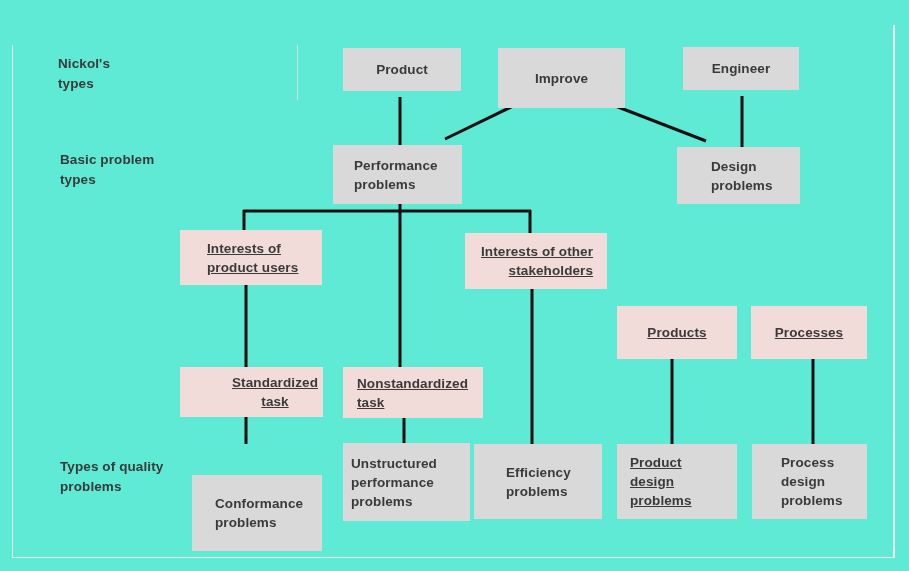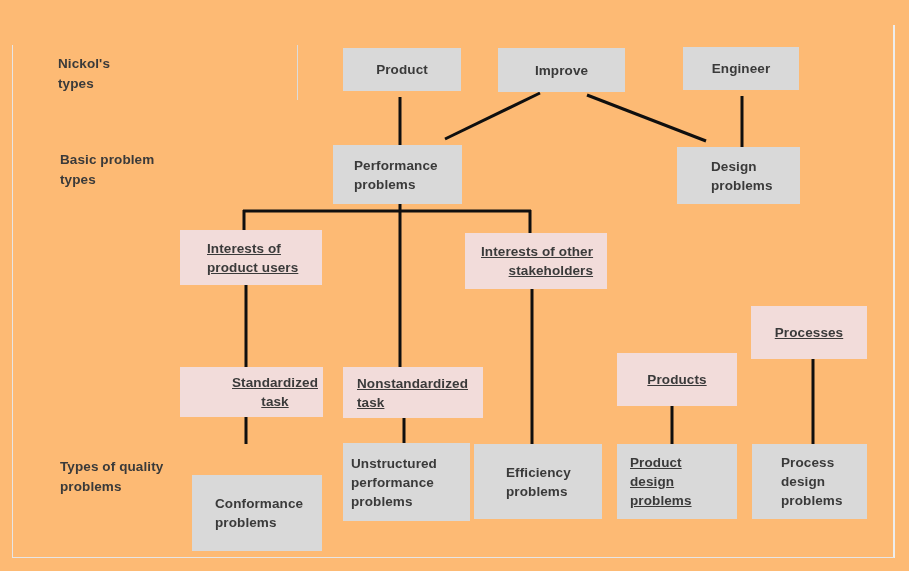--- a/index.html
+++ b/index.html
@@ -1,19 +1,19 @@
 <!DOCTYPE html>
 <html><head>
 <meta charset="utf-8">
 <style>
   html,body{margin:0;padding:0;background:#fff;}
   .canvas{
     position:relative;
     width:909px;height:571px;
-    background:#fdba74;
+    background:#5eead4;
     font-family:"Liberation Sans", sans-serif;
     overflow:hidden;
   }
   .lines{position:absolute;left:0;top:0;z-index:1;}
   .node{
     position:absolute;z-index:2;
     display:flex;align-items:center;
     box-sizing:border-box;
     font-size:13.5px;font-weight:700;color:#3a3a3a;
     line-height:19px;letter-spacing:.1px;
@@ -60,33 +60,33 @@
   </svg>
 
   <div class="rowlabel" style="left:58px;top:54px;width:130px;">Nickol's
 types</div>
   <div class="rowlabel" style="left:60px;top:150px;width:140px;">Basic problem
 types</div>
   <div class="rowlabel" style="left:60px;top:457px;width:150px;">Types of quality
 problems</div>
 
   <div class="node gray center" style="left:343px;top:48px;width:118px;height:43px;">Product</div>
-  <div class="node gray center" style="left:498px;top:48px;width:127px;height:44px;">Improve</div>
+  <div class="node gray center" style="left:498px;top:48px;width:127px;height:60px;">Improve</div>
   <div class="node gray center" style="left:683px;top:47px;width:116px;height:43px;">Engineer</div>
 
   <div class="node gray" style="left:333px;top:145px;width:129px;height:59px;padding-left:21px;">Performance
 problems</div>
   <div class="node gray" style="left:677px;top:147px;width:123px;height:57px;padding-left:34px;">Design
 problems</div>
 
   <div class="node pink" style="left:180px;top:230px;width:142px;height:55px;padding-left:27px;">Interests of
 product users</div>
   <div class="node pink" style="left:465px;top:233px;width:142px;height:56px;padding-left:16px;text-align:right;">Interests of other
 stakeholders</div>
-  <div class="node pink center" style="left:617px;top:306px;width:120px;height:53px;margin-top:47px;">Products</div>
+  <div class="node pink center" style="left:617px;top:306px;width:120px;height:53px;">Products</div>
   <div class="node pink center" style="left:751px;top:306px;width:116px;height:53px;">Processes</div>
   <div class="node pink center" style="left:180px;top:367px;width:143px;height:50px;padding-left:47px;">Standardized task</div>
   <div class="node pink" style="left:343px;top:367px;width:140px;height:51px;padding-left:14px;">Nonstandardized
 task</div>
 
   <div class="node gray" style="left:192px;top:443px;width:130px;height:76px;padding-left:23px;margin-top:32px;">Conformance
 problems</div>
   <div class="node gray" style="left:343px;top:443px;width:127px;height:78px;padding-left:8px;">Unstructured
 performance
 problems</div>

